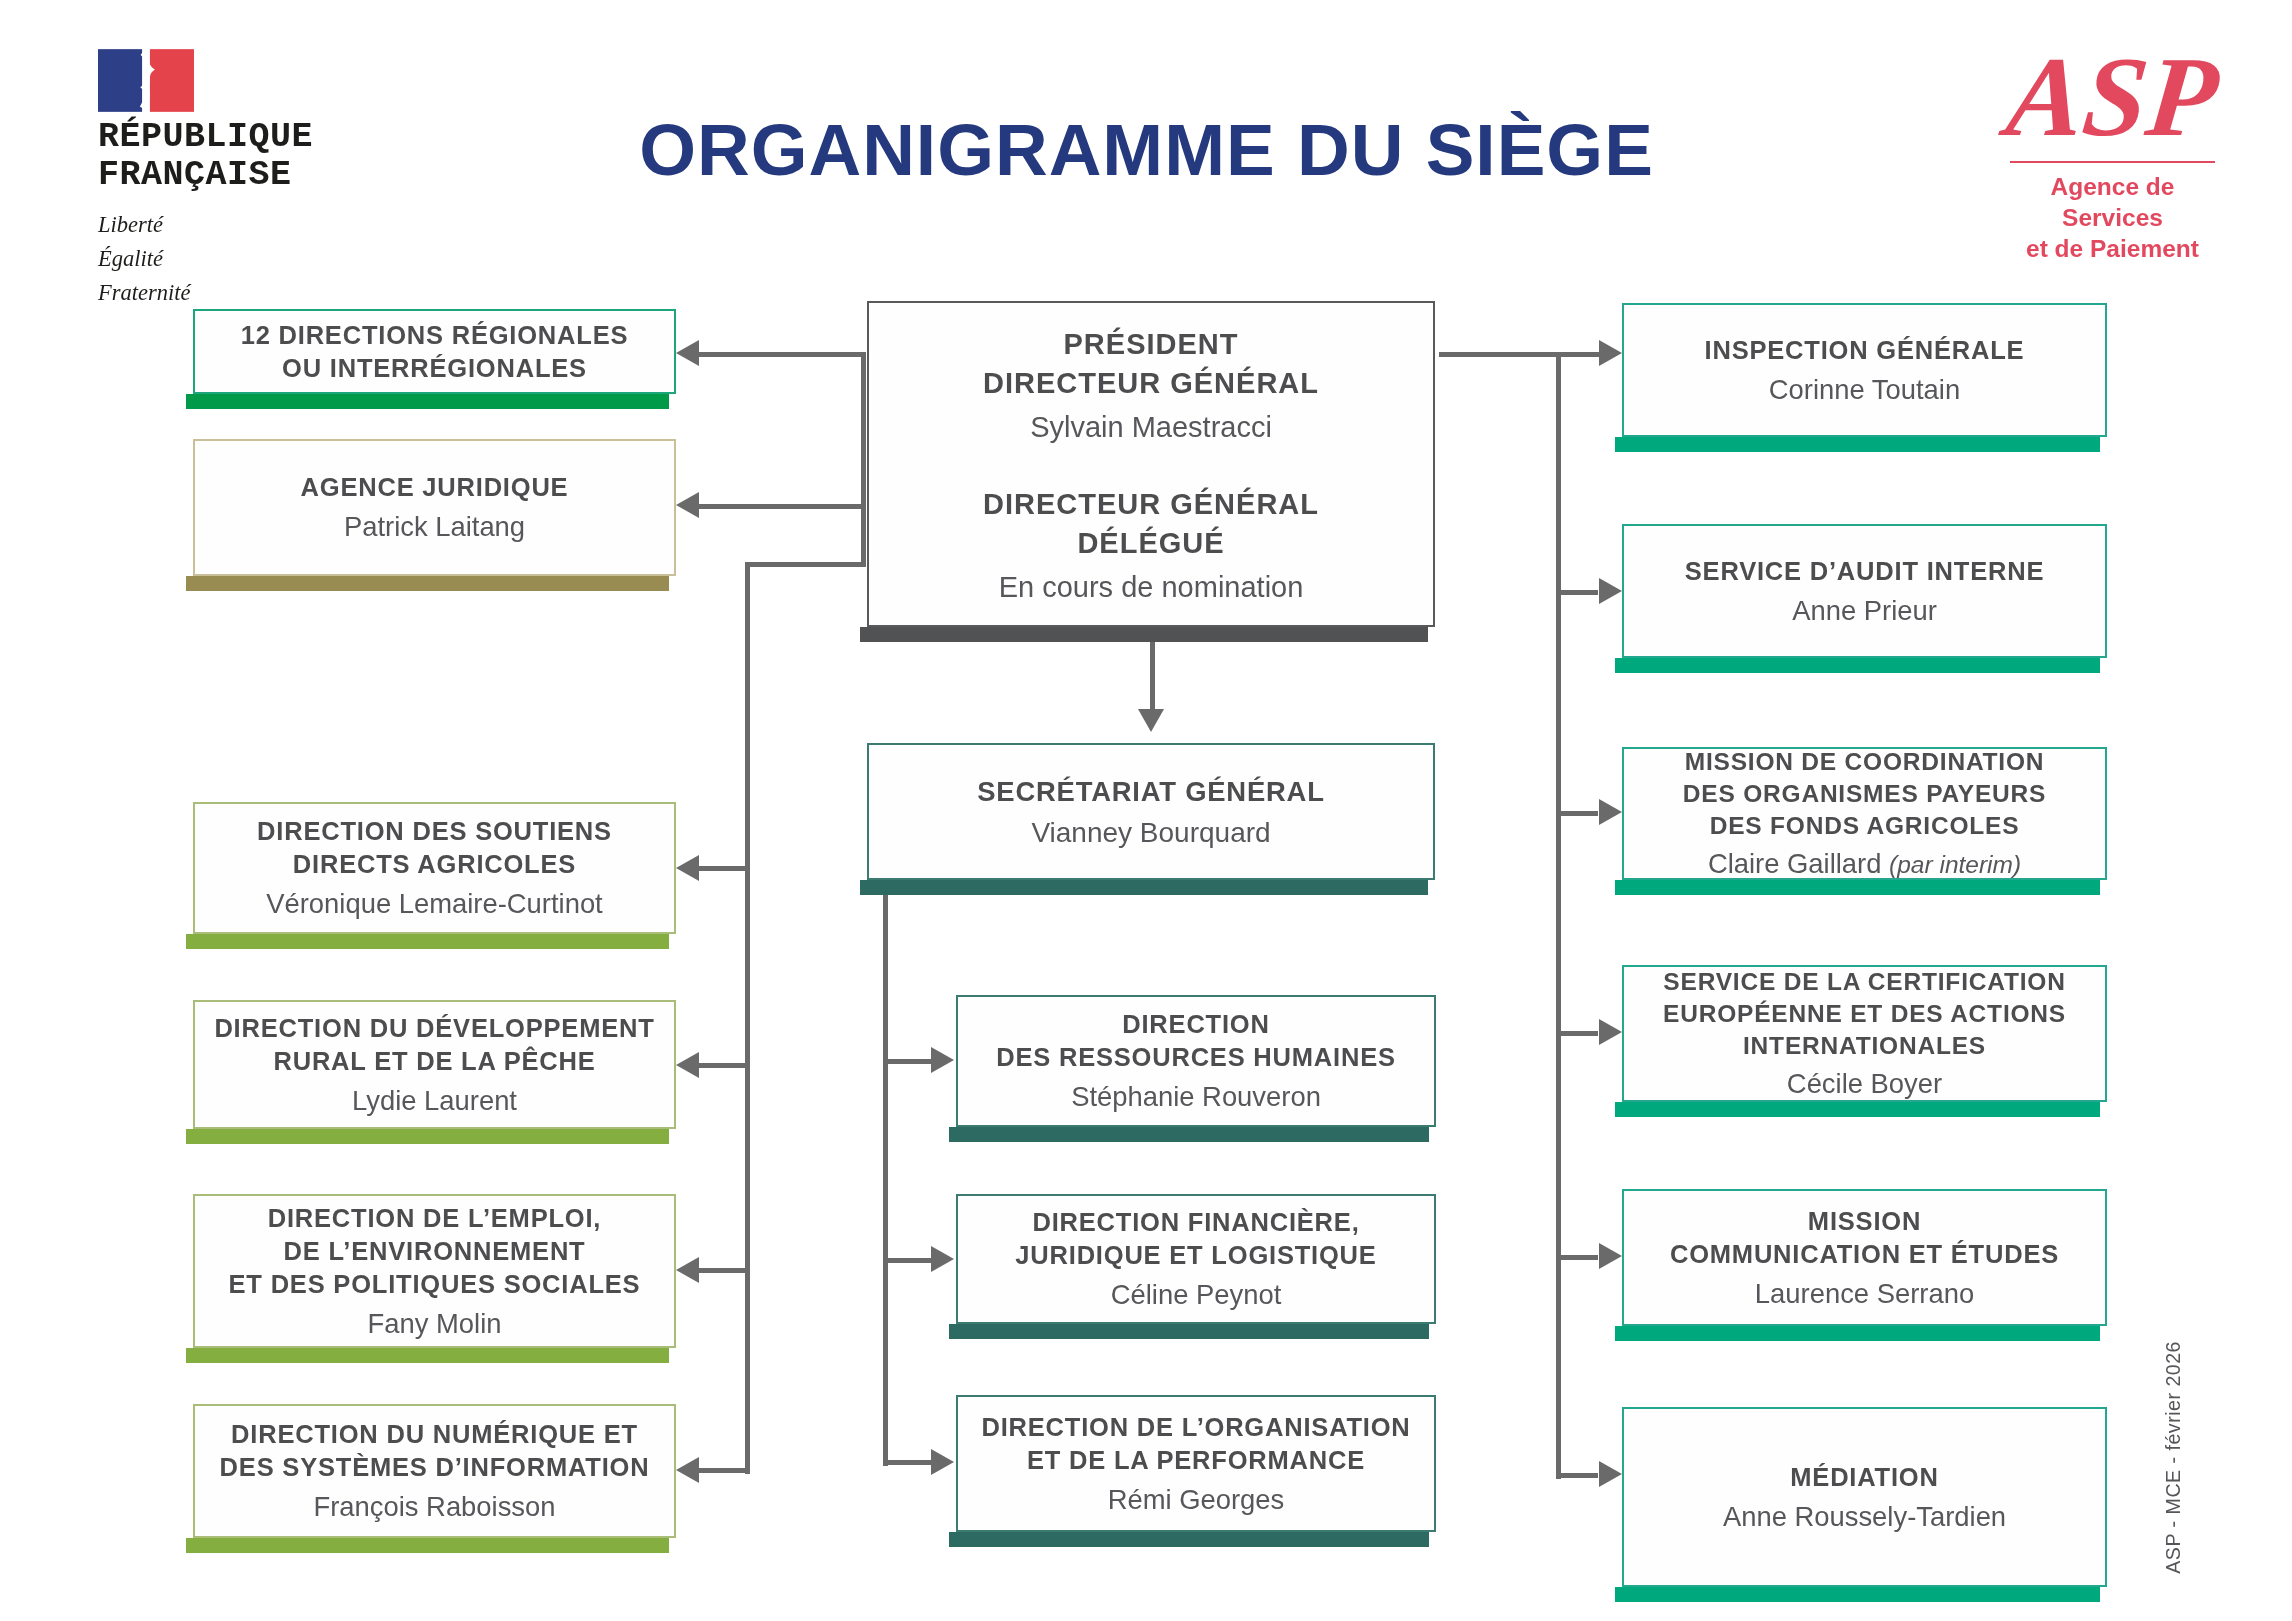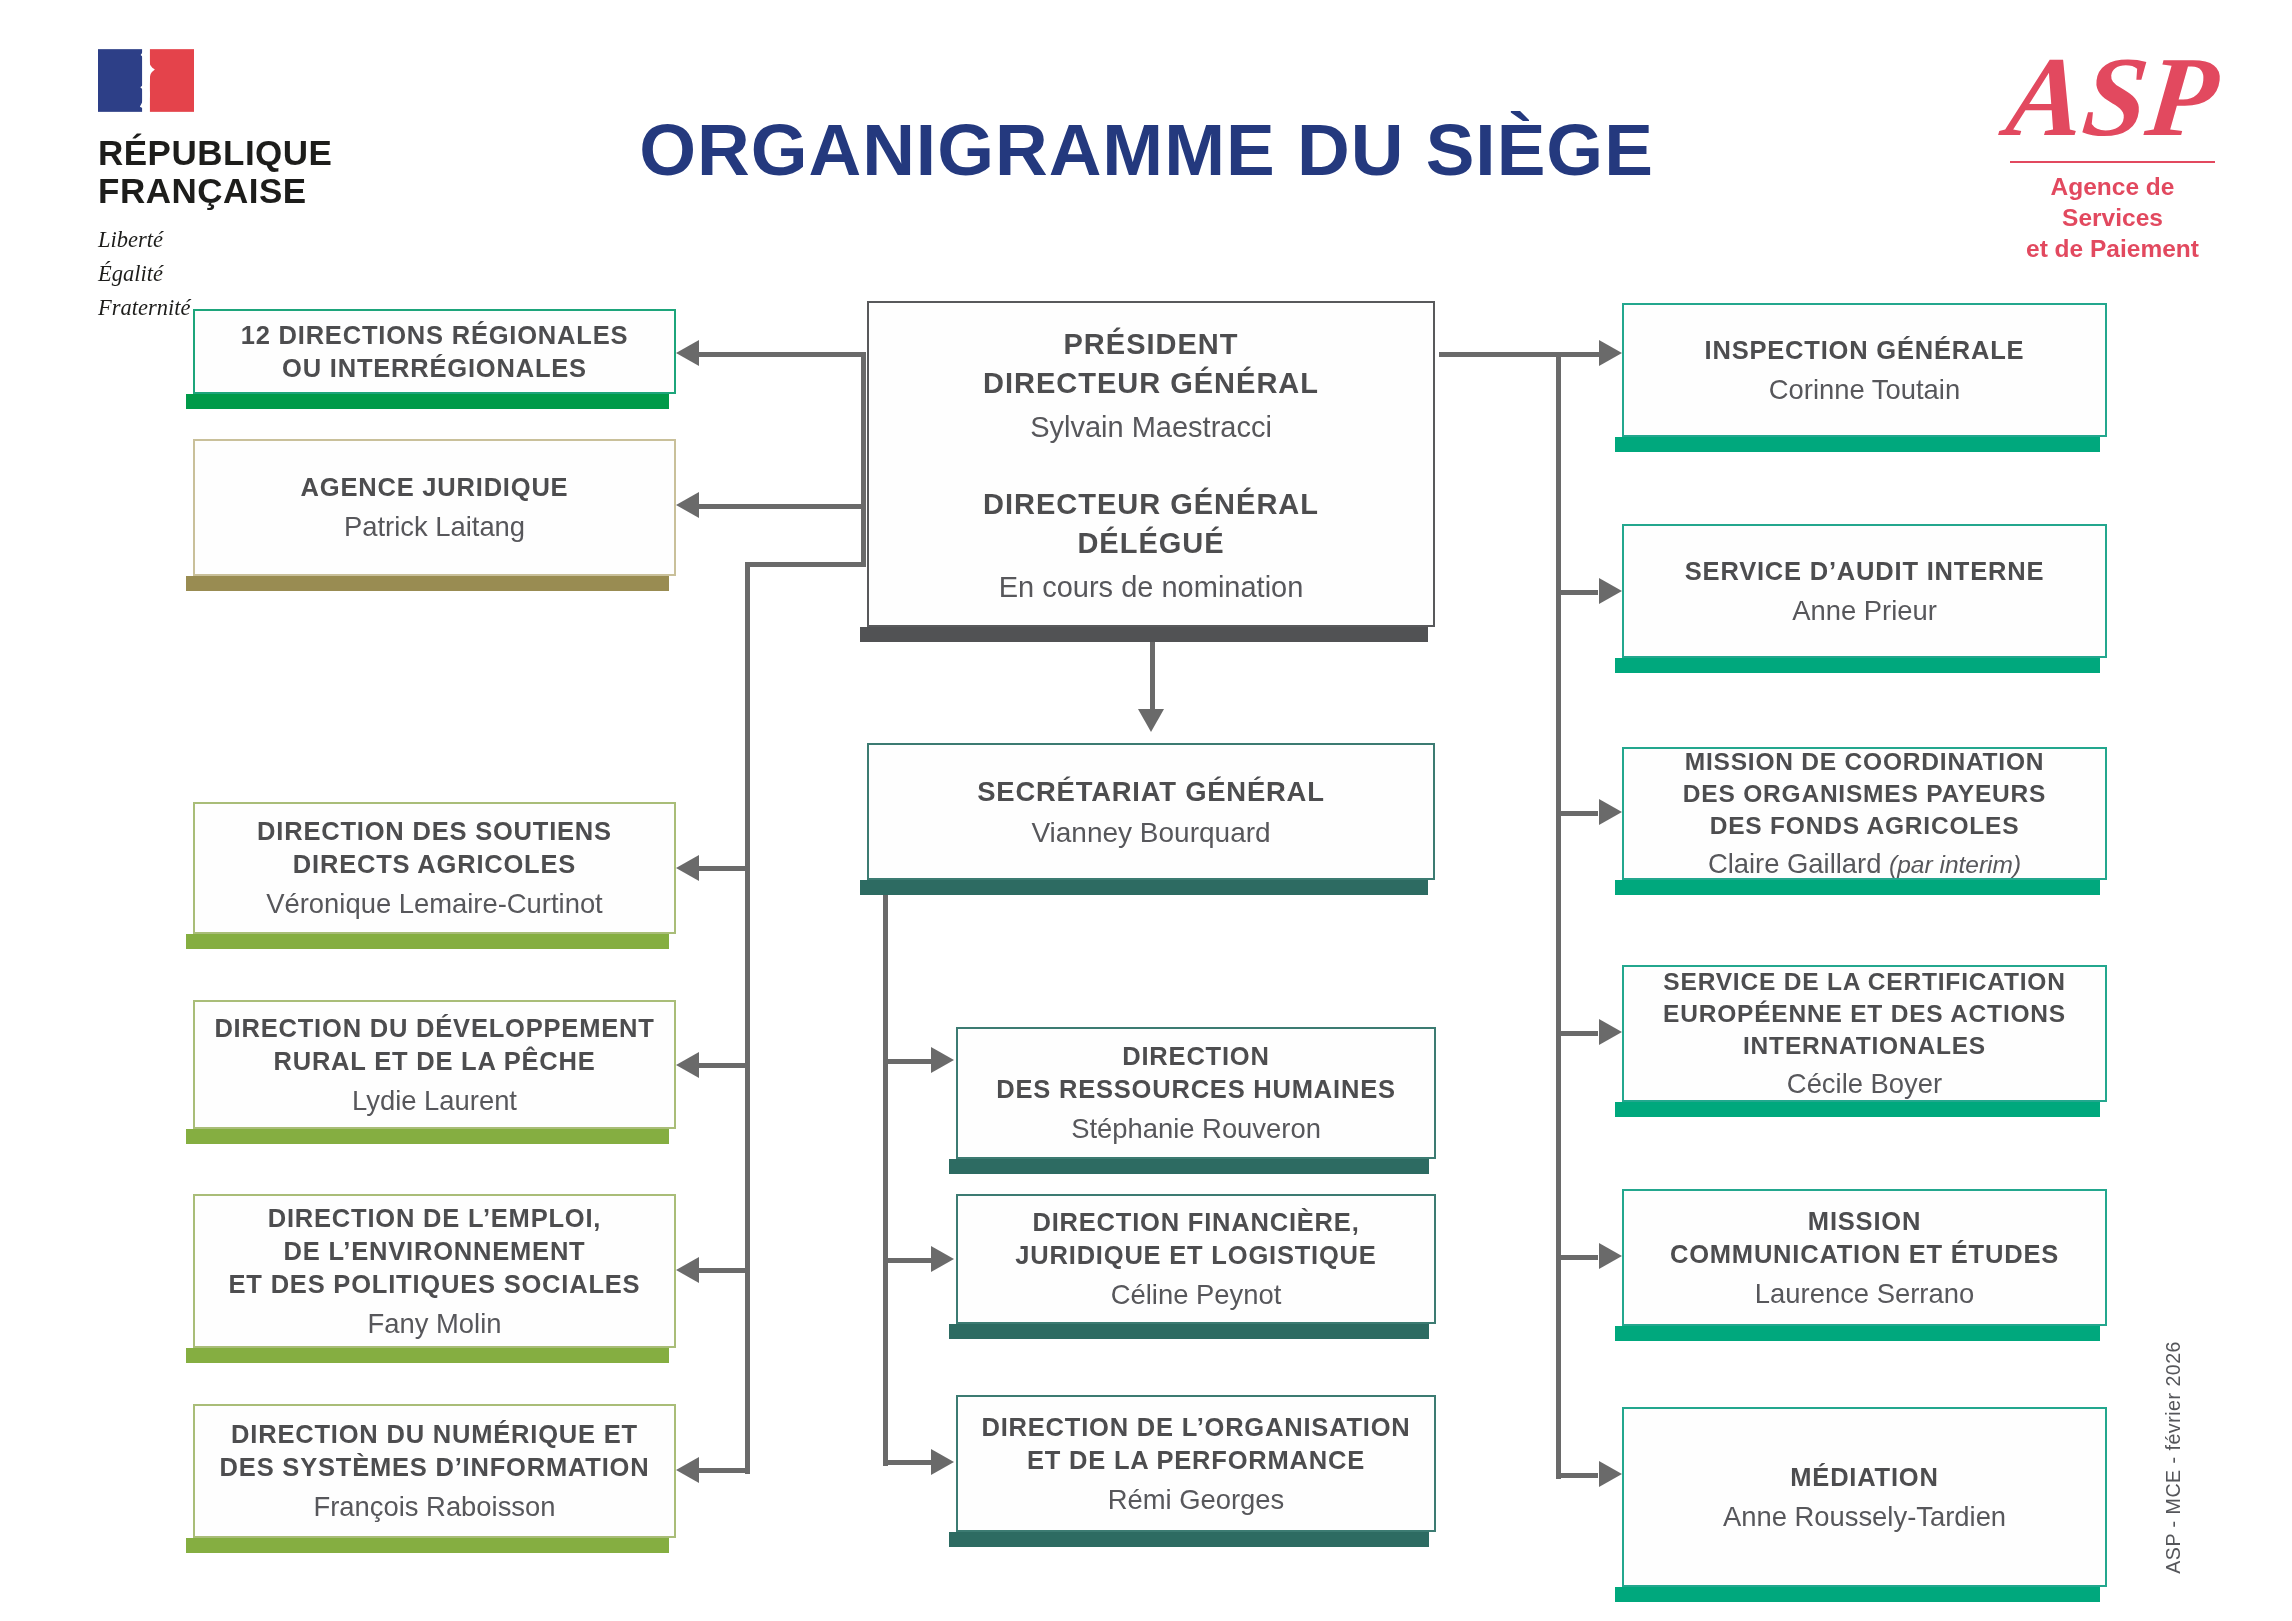--- a/index.html
+++ b/index.html
@@ -1,20 +1,20 @@
 <!DOCTYPE html>
 <html><head>
 <meta charset="utf-8">
 <style>
   html,body{margin:0;padding:0;background:#ffffff;}
   body{width:2293px;height:1621px;position:relative;font-family:"Liberation Sans",sans-serif;overflow:hidden;}
 
   
   .rf-block{position:absolute;left:98px;top:49px;width:255px;}
-  .rf-title{font-size:35px;font-weight:800;color:#1d1d1b;line-height:1.08;letter-spacing:0.5px;margin-top:18px;}
+  .rf-title{font-size:35px;font-weight:800;color:#1d1d1b;line-height:1.08;letter-spacing:0.5px;margin-top:3px;font-family:Liberation Mono, monospace;}
   .rf-motto{margin-top:13.7px;font-family:"Liberation Serif",serif;font-style:italic;font-size:22.5px;line-height:1.5;color:#1d1d1b;}
   .main-title{position:absolute;left:0;right:0;top:108px;text-align:center;font-size:73px;font-weight:700;color:#24397e;letter-spacing:1px;}
   .asp-block{position:absolute;left:2000px;top:37px;width:225px;text-align:center;}
   .asp-acronym{font-family:"Liberation Serif",serif;font-style:italic;font-weight:700;font-size:114px;line-height:1.05;color:#e2495f;transform:skewX(-6deg);}
   .asp-line{border-top:2px solid #e2495f;margin:3.9px 9.8px 9.8px 9.8px;}
   .asp-sub{font-size:24.5px;font-weight:700;color:#e2495f;line-height:1.25;}
 
   
   .node{position:absolute;}
   .card{box-sizing:border-box;width:100%;height:calc(100% - 14.7px);background:#fefefe;border:2px solid var(--bc);display:flex;flex-direction:column;align-items:center;justify-content:center;text-align:center;padding:3.9px 9.8px;}
@@ -91,21 +91,21 @@
   </div>
 
   <div class="node theme-darkteal" style="left:867px;top:743px;width:568px;height:152px;">
     <div class="card">
       <div class="btitle" style="font-size:27.4px;">SECRÉTARIAT GÉNÉRAL</div>
       <div class="bname" style="font-size:28px;">Vianney Bourquard</div>
     </div>
     <div class="bar"></div>
   </div>
 
-  <div class="node theme-darkteal" style="left:956px;top:1027px;width:480px;height:147px;">
+  <div class="node theme-darkteal" style="left:956px;top:995px;width:480px;height:147px;">
     <div class="card">
       <div class="btitle">DIRECTION
 DES RESSOURCES HUMAINES</div>
       <div class="bname">Stéphanie Rouveron</div>
     </div>
     <div class="bar"></div>
   </div>
 
   <div class="node theme-darkteal" style="left:956px;top:1194px;width:480px;height:145px;">
     <div class="card">

